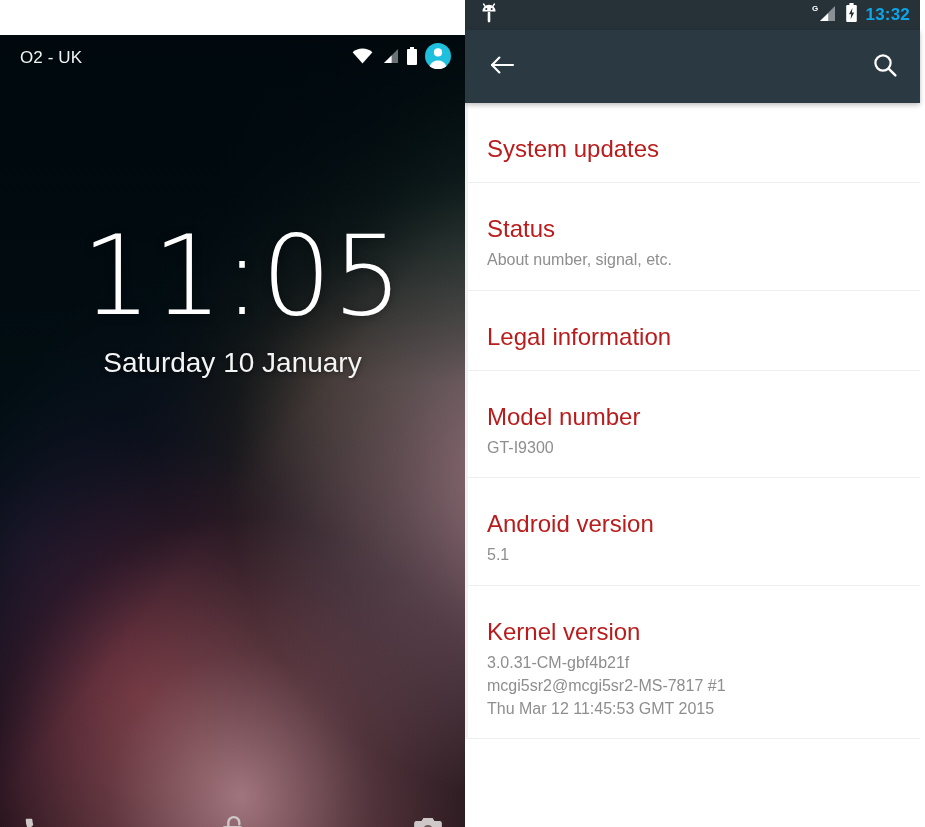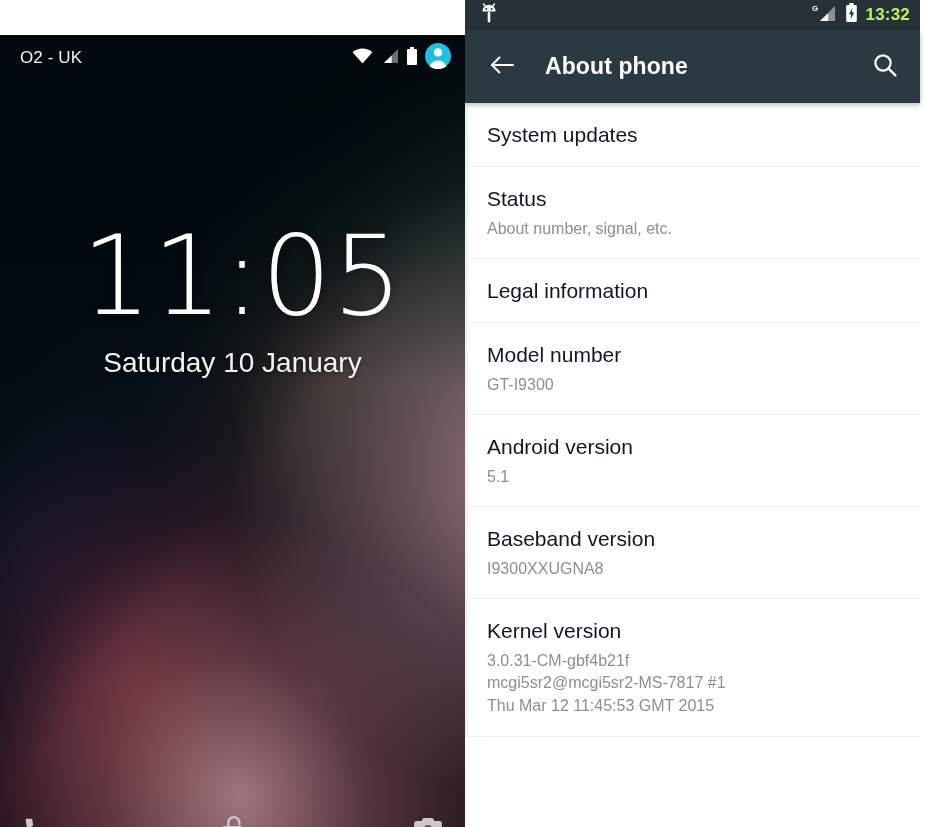--- a/index.html
+++ b/index.html
@@ -68,21 +68,21 @@
   .settings {
     position:relative; width:460px; height:827px; flex:0 0 460px;
     background:#ffffff; overflow:hidden;
   }
   .sys-status {
     height:30px; background:#263238; display:flex; align-items:center;
     padding:0 10px 0 14px; width:455px;
   }
   .droid { display:block; }
   .sys-right { margin-left:auto; display:flex; align-items:center; gap:8px; }
-  .sys-time { color:#bef264; font-size:17px; font-weight:700; letter-spacing:0.2px; }
+  .sys-time { color:#0ea5e9; font-size:17px; font-weight:700; letter-spacing:0.2px; }
 
   .actionbar {
     height:73px; background:#2b3a42; display:flex; align-items:center;
     padding:0 22px 0 24px; width:455px;
     box-shadow:0 2px 5px rgba(0,0,0,0.26);
     position:relative; z-index:3;
   }
   .ab-title {
     color:#ffffff; font-size:23px; font-weight:700; margin-left:30px;
     letter-spacing:0.1px;
@@ -92,21 +92,21 @@
   .list {
     background:#ffffff; position:relative;
     border-left:3px solid #f1f1f1;
     width:455px;
   }
   .row {
     padding:19px 22px 18px 19px;
     border-bottom:1px solid #eceef0;
     background:#fff;
   }
-  .row-title { font-size:21px; color:#0f172a; line-height:1.25; }
+  .row-title { font-size:24px; color:#b91c1c; line-height:1.25;margin-top:12px; }
   .row-sub {
     font-size:16px; color:#8e8e8e; line-height:1.42; margin-top:5px;
     word-break:break-word;
   }
   .row-sub .l { display:block; }
 </style>
 </head>
 <body>
 
 <div class="screen">
@@ -211,21 +211,20 @@
       </span>
     </div>
 
     <div class="actionbar">
       <span>
         <svg width="26" height="22" viewBox="0 0 26 22">
           <path d="M24 11 H3" stroke="#ffffff" stroke-width="2.1" stroke-linecap="round"></path>
           <path d="M10.4 3.6 L3 11 L10.4 18.4" fill="none" stroke="#ffffff" stroke-width="2.1" stroke-linecap="round" stroke-linejoin="round"></path>
         </svg>
       </span>
-      <span class="ab-title">About phone</span>
       <span class="ab-search">
         <svg width="26" height="26" viewBox="0 0 26 26">
           <circle cx="11" cy="11" r="7.6" fill="none" stroke="#ffffff" stroke-width="2.2"></circle>
           <path d="M16.6 16.6 L23.4 23.4" stroke="#ffffff" stroke-width="2.4" stroke-linecap="round"></path>
         </svg>
       </span>
     </div>
 
     <div class="list">
 
@@ -246,24 +245,20 @@
         <div class="row-title">Model number</div>
         <div class="row-sub">GT-I9300</div>
       </div>
 
       <div class="row">
         <div class="row-title">Android version</div>
         <div class="row-sub">5.1</div>
       </div>
 
 
-      <div class="row">
-        <div class="row-title">Baseband version</div>
-        <div class="row-sub">I9300XXUGNA8</div>
-      </div>
 
       <div class="row">
         <div class="row-title">Kernel version</div>
         <div class="row-sub">
           <span class="l">3.0.31-CM-gbf4b21f</span>
           <span class="l">mcgi5sr2@mcgi5sr2-MS-7817 #1</span>
           <span class="l">Thu Mar 12 11:45:53 GMT 2015</span>
         </div>
       </div>
 

